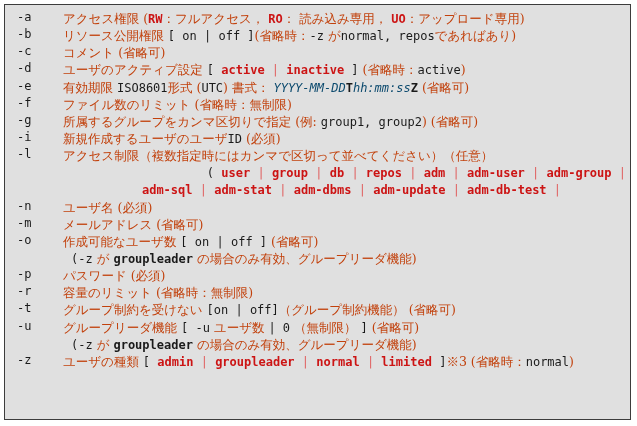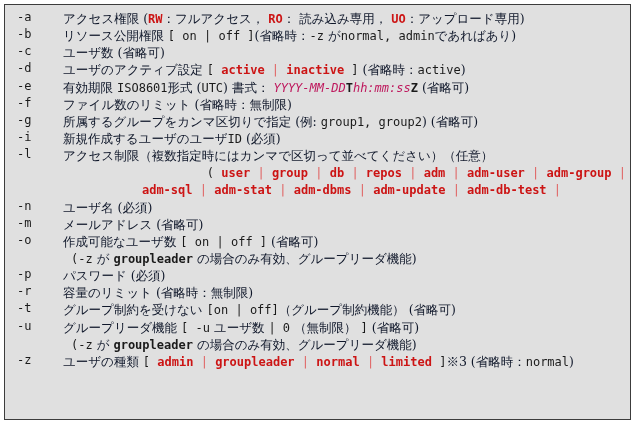--- a/index.html
+++ b/index.html
@@ -31,40 +31,40 @@
   .opt {
     flex: 0 0 46px;
     margin-left: 8px;
     color: #1a1a1a;
   }
   .desc {
     flex: 1;
     white-space: pre;
     color: #1a1a1a;
   }
-  .seg-jp   { font-family: "DejaVu Serif", "Liberation Serif", serif; font-size: 12.5px; color: #0f172a; }
+  .seg-jp   { font-family: "DejaVu Serif", "Liberation Serif", serif; font-size: 12.5px; color: #c2410c; }
   .seg-mono { font-family: "DejaVu Sans Mono", "Liberation Mono", monospace; font-size: 12px; color: #1a1a1a; }
   .seg-monob{ font-family: "DejaVu Sans Mono", "Liberation Mono", monospace; font-size: 12px; font-weight: bold; color: #1a1a1a; }
-  .seg-ital { font-family: "DejaVu Sans Mono", "Liberation Mono", monospace; font-size: 12px; font-style: italic; color: #be185d; }
+  .seg-ital { font-family: "DejaVu Sans Mono", "Liberation Mono", monospace; font-size: 12px; font-style: italic; color: #0c4a6e; }
   .seg-red  { font-family: "DejaVu Sans Mono", "Liberation Mono", monospace; font-size: 12px; font-weight: bold; color: #cc1414; }
   .seg-pipe { font-family: "DejaVu Sans Mono", "Liberation Mono", monospace; font-size: 12px; color: #e06060; }
   .opt.seg-mono { font-size: 12px; }
   .ind-1 { padding-left: 3px; }   
   .ind-2 { padding-left: 5px; text-align: right; }   
   .ind-3 { padding-left: 14px; text-align: center; }  
   .ind-4 { padding-left: 8px; }   
 </style>
 </head>
 <body>
 
 <div class="doc-frame">
   <div>
       <div class="row"><span class="opt seg-mono">-a</span><span class="desc"><span class="seg-jp">アクセス権限 (</span><span class="seg-red">RW</span><span class="seg-jp">：フルアクセス， </span><span class="seg-red">RO</span><span class="seg-jp">： 読み込み専用， </span><span class="seg-red">UO</span><span class="seg-jp">：アップロード専用)</span></span></div>
-      <div class="row"><span class="opt seg-mono">-b</span><span class="desc"><span class="seg-jp">リソース公開権限 </span><span class="seg-mono">[ on | off ]</span><span class="seg-jp">(省略時：</span><span class="seg-mono">-z</span><span class="seg-jp"> が</span><span class="seg-mono">normal, admin</span><span class="seg-jp">であればあり)</span></span></div>
-      <div class="row"><span class="opt seg-mono">-c</span><span class="desc"><span class="seg-jp">ユーザ数 (省略可)</span></span></div>
+      <div class="row"><span class="opt seg-mono">-b</span><span class="desc"><span class="seg-jp">リソース公開権限 </span><span class="seg-mono">[ on | off ]</span><span class="seg-jp">(省略時：</span><span class="seg-mono">-z</span><span class="seg-jp"> が</span><span class="seg-mono">normal, repos</span><span class="seg-jp">であればあり)</span></span></div>
+      <div class="row"><span class="opt seg-mono">-c</span><span class="desc"><span class="seg-jp">コメント (省略可)</span></span></div>
       <div class="row"><span class="opt seg-mono">-d</span><span class="desc"><span class="seg-jp">ユーザのアクティブ設定 </span><span class="seg-mono">[ </span><span class="seg-red">active</span><span class="seg-pipe"> | </span><span class="seg-red">inactive</span><span class="seg-mono"> ]</span><span class="seg-jp"> (省略時：</span><span class="seg-mono">active</span><span class="seg-jp">)</span></span></div>
       <div class="row"><span class="opt seg-mono">-e</span><span class="desc"><span class="seg-jp">有効期限 </span><span class="seg-mono">ISO8601</span><span class="seg-jp">形式 (</span><span class="seg-mono">UTC</span><span class="seg-jp">) 書式： </span><span class="seg-ital">YYYY-MM-DD</span><span class="seg-monob">T</span><span class="seg-ital">hh:mm:ss</span><span class="seg-monob">Z</span><span class="seg-jp"> (省略可)</span></span></div>
       <div class="row"><span class="opt seg-mono">-f</span><span class="desc"><span class="seg-jp">ファイル数のリミット (省略時：無制限)</span></span></div>
       <div class="row"><span class="opt seg-mono">-g</span><span class="desc"><span class="seg-jp">所属するグループをカンマ区切りで指定 (例: </span><span class="seg-mono">group1, group2</span><span class="seg-jp">) (省略可)</span></span></div>
       <div class="row"><span class="opt seg-mono">-i</span><span class="desc"><span class="seg-jp">新規作成するユーザのユーザ</span><span class="seg-mono">ID</span><span class="seg-jp"> (必須)</span></span></div>
       <div class="row"><span class="opt seg-mono">-l</span><span class="desc"><span class="seg-jp">アクセス制限（複数指定時にはカンマで区切って並べてください）（任意）</span></span></div>
       <div class="row"><span class="opt seg-mono"></span><span class="desc ind-2"><span class="seg-mono">( </span><span class="seg-red">user</span><span class="seg-pipe"> | </span><span class="seg-red">group</span><span class="seg-pipe"> | </span><span class="seg-red">db</span><span class="seg-pipe"> | </span><span class="seg-red">repos</span><span class="seg-pipe"> | </span><span class="seg-red">adm</span><span class="seg-pipe"> | </span><span class="seg-red">adm-user</span><span class="seg-pipe"> | </span><span class="seg-red">adm-group</span><span class="seg-pipe"> |</span></span></div>
       <div class="row"><span class="opt seg-mono"></span><span class="desc ind-3"><span class="seg-red">adm-sql</span><span class="seg-pipe"> | </span><span class="seg-red">adm-stat</span><span class="seg-pipe"> | </span><span class="seg-red">adm-dbms</span><span class="seg-pipe"> | </span><span class="seg-red">adm-update</span><span class="seg-pipe"> | </span><span class="seg-red">adm-db-test</span><span class="seg-pipe"> |</span></span></div>
       <div class="row"><span class="opt seg-mono">-n</span><span class="desc"><span class="seg-jp">ユーザ名 (必須)</span></span></div>
       <div class="row"><span class="opt seg-mono">-m</span><span class="desc"><span class="seg-jp">メールアドレス (省略可)</span></span></div>

